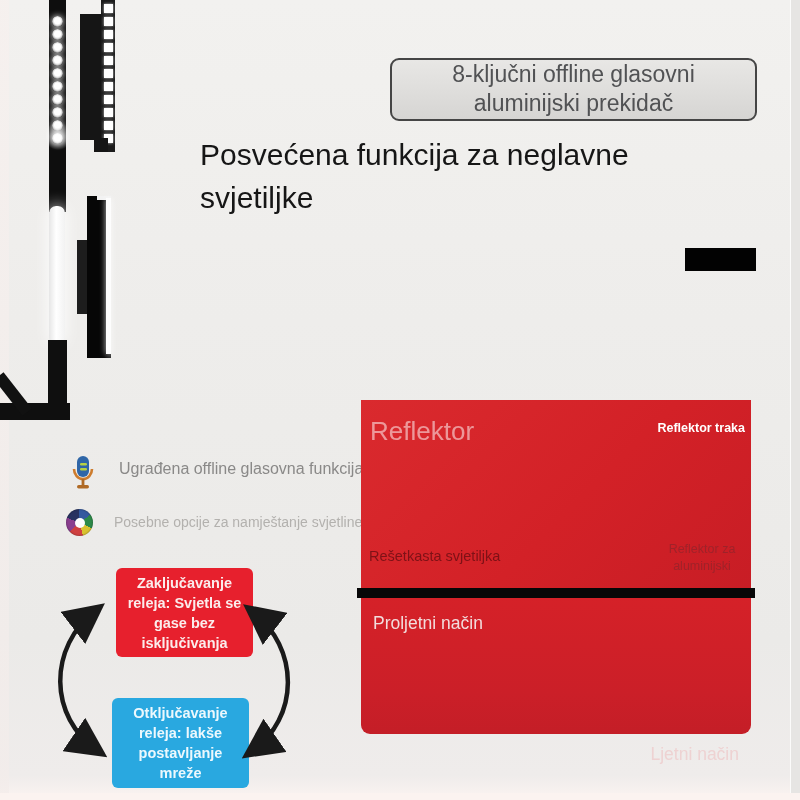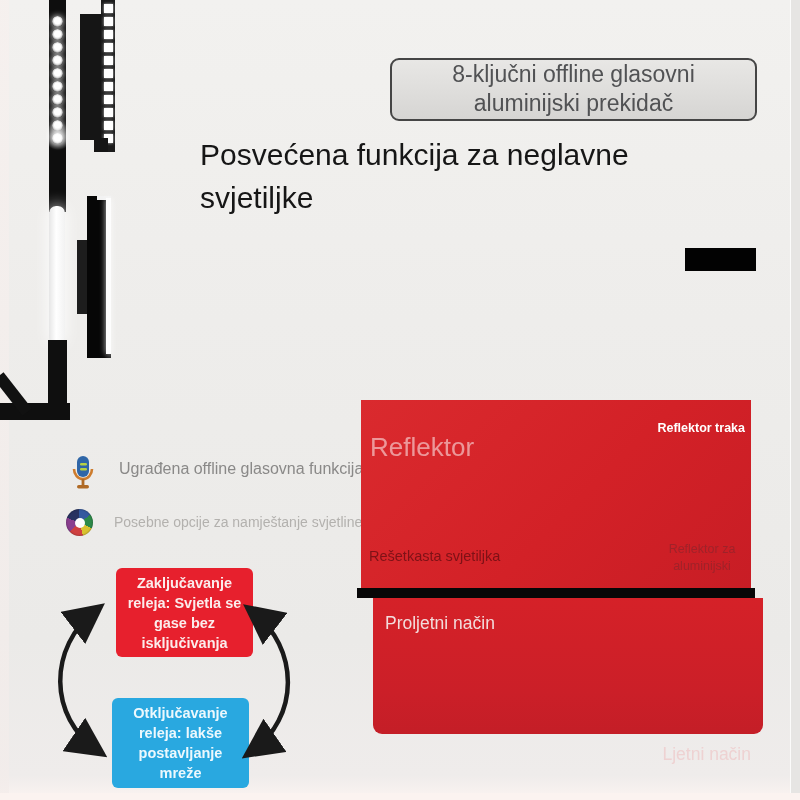--- a/index.html
+++ b/index.html
@@ -55,24 +55,24 @@
   .card{width:137px;border-radius:6px;padding:5px 4px;display:flex;align-items:center;justify-content:center;
     text-align:center;color:#fbecec;font-weight:700;font-size:14.5px;line-height:1.38;}
   .card-lock{left:116px;top:568px;height:89px;background:#e7202d;}
   .card-unlock{left:112px;top:698px;height:90px;background:#29a8e0;color:#ecf8fd;}
   .cycle-svg{left:40px;top:585px;}
   
   .panel{left:361px;top:400px;width:390px;height:386px;}
   .panel-top{position:absolute;left:0;top:0;width:100%;height:189px;
     background:linear-gradient(135deg,#da2a2e 0%,#d32127 55%,#c81d25 100%);}
   .panel-div{position:absolute;left:-4px;top:188px;width:398px;height:10px;background:#070707;}
-  .panel-bot{position:absolute;left:12px;top:198px;width:100%;height:136px;border-radius:0 0 9px 9px;
+  .panel-bot{position:absolute;left:0;top:198px;width:100%;height:136px;border-radius:0 0 9px 9px;
     background:linear-gradient(180deg,#d52128 0%,#cb1f28 70%,#c41e27 100%);}
   .pl{position:absolute;}
-  .pl-reflektor{left:9px;top:32px;font-size:26px;color:rgba(255,255,255,.52);}
+  .pl-reflektor{left:9px;top:16px;font-size:26px;color:rgba(255,255,255,.52);}
   .pl-traka{right:6px;top:21px;font-size:12.5px;font-weight:700;color:#ffffff;}
   .pl-resetkasta{left:8px;top:148px;font-size:14.5px;color:rgba(72,6,11,.62);}
   .pl-refza{right:7px;top:141px;width:84px;text-align:center;font-size:12.5px;line-height:1.35;color:rgba(150,35,42,.85);}
   .pl-proljetni{left:12px;top:15px;font-size:17.5px;color:#f2dcdc;}
   .pl-ljetni{right:21px;top:9px;width:62px;text-align:center;font-size:17.5px;line-height:1.3;color:#f6e9e9;}
   .pl-jesenski{left:24px;top:136px;width:76px;text-align:center;font-size:17px;line-height:1.3;color:#f3d6d6;}
   .pl-zimski{right:12px;top:146px;font-size:17.5px;color:#eed2d2;}
   .bottom-strip{left:0;bottom:0;width:100%;height:7px;background:#fbf3f0;}
 </style>
 </head>

